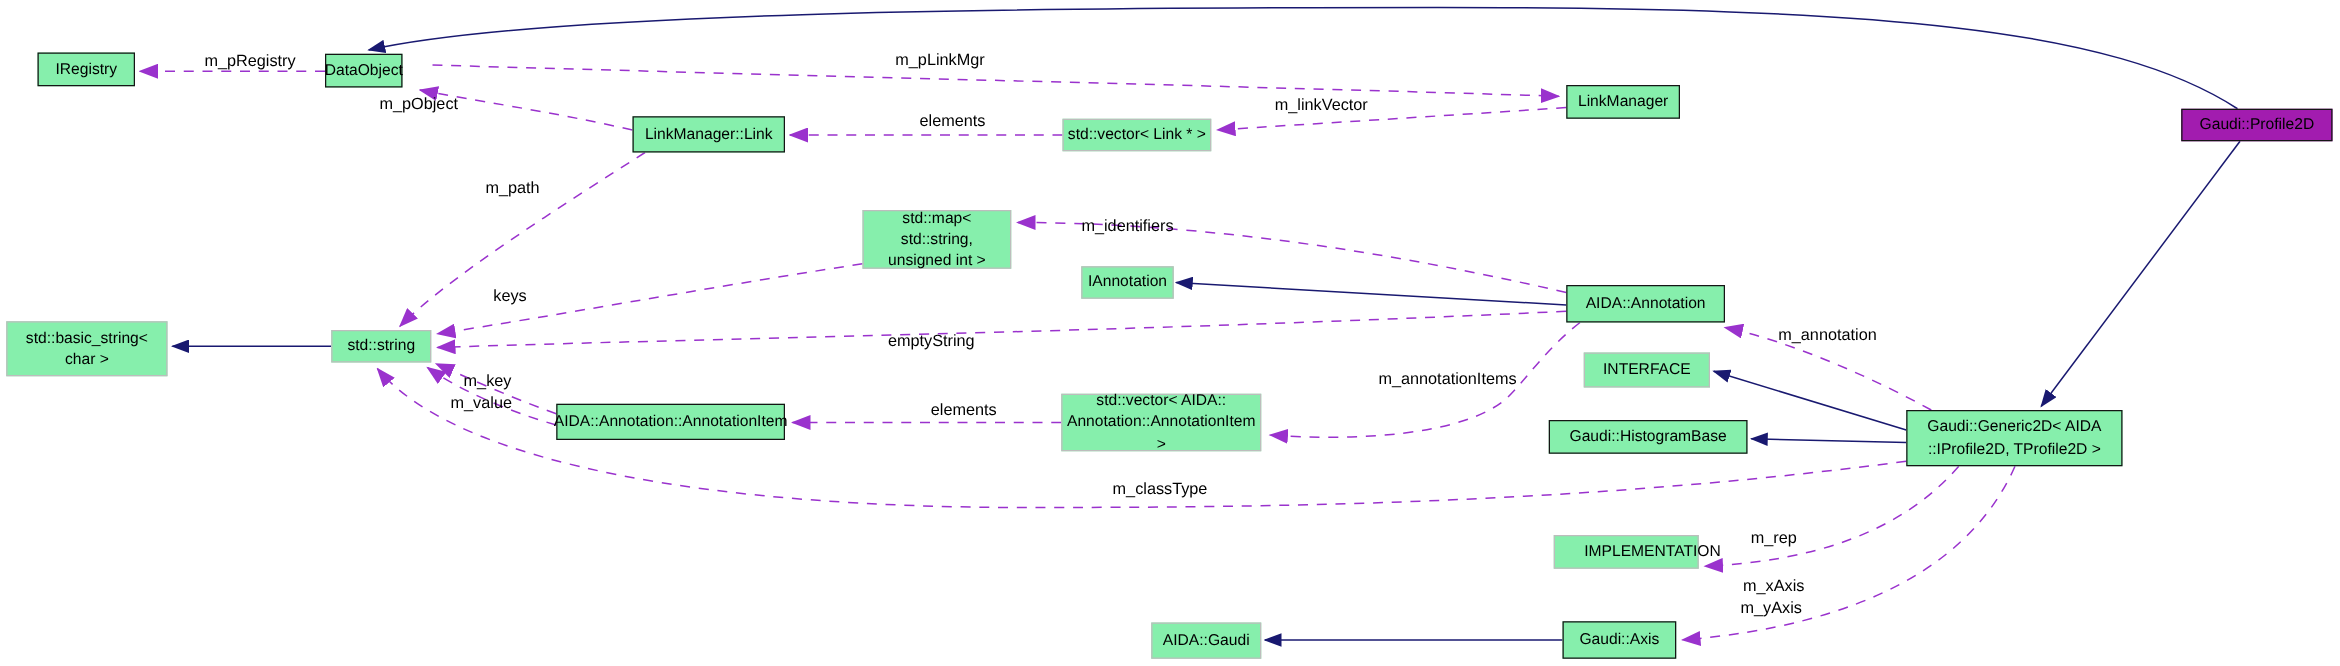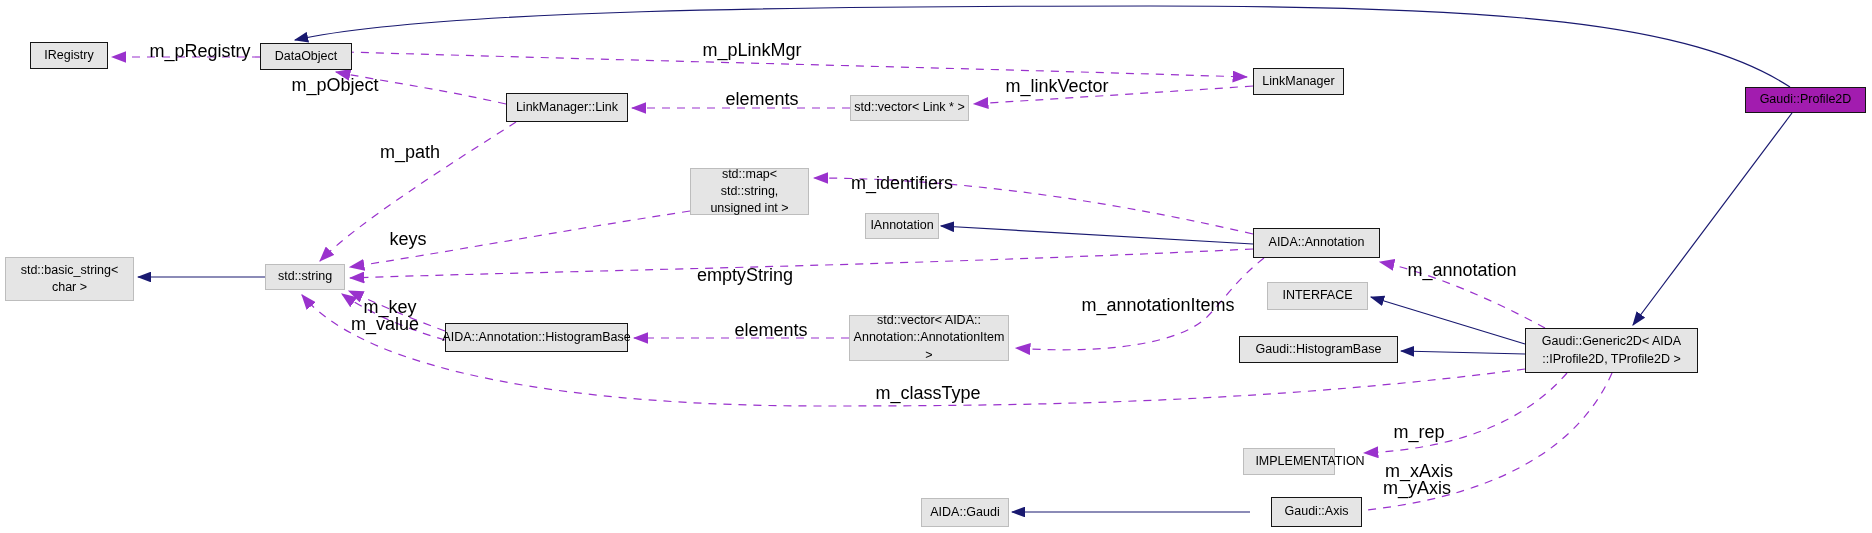--- a/index.html
+++ b/index.html
@@ -5,28 +5,28 @@
   html,body{margin:0;padding:0;background:#ffffff;}
   .canvas{
     position:relative;width:1872px;height:533px;background:#ffffff;
     font-family:"Liberation Sans", sans-serif;color:#000;overflow:hidden;
   }
   .edges{position:absolute;left:0;top:0;}
   .inh{stroke:#191970;stroke-width:1.2;fill:none;}
   .use{stroke:#9a32cd;stroke-width:1.2;fill:none;stroke-dasharray:8 7;}
   .node{
     position:absolute;display:flex;align-items:center;justify-content:center;
-    text-align:center;font-size:12.5px;line-height:1.38;background:#e5e5e5;
+    text-align:center;font-size:12.5px;line-height:1.38;background:#86efac;
     box-sizing:border-box;white-space:pre-line;padding:1px 2px;
   }
   .doc{border:1.4px solid #151515;}
   .ext{border:1px solid #bdbdbd;color:#000;}
   .main{border:1.5px solid #151515;background:#a21caf;}
   .elabel{
-    position:absolute;font-size:18px;white-space:nowrap;
+    position:absolute;font-size:13px;white-space:nowrap;
     transform:translateX(-50%);color:#000;
   }
 </style>
 </head>
 <body>
 
 <div class="canvas">
 
   <svg class="edges" width="1872" height="533" viewBox="0 0 1872 533">
     <defs>
@@ -59,42 +59,42 @@
     <path class="use" d="M 445 340 C 403 328 366 311 342 294" marker-end="url(#arr-use)"></path>
     <path class="use" d="M 849 338 L 634 338" marker-end="url(#arr-use)"></path>
     <path class="use" d="M 1264 258 C 1236 280 1224 300 1206 318 C 1172 349 1082 353 1016 348" marker-end="url(#arr-use)"></path>
     <path class="use" d="M 1545 328 C 1492 299 1428 272 1380 262" marker-end="url(#arr-use)"></path>
     <path class="use" d="M 1525 369 C 1260 404 1010 406 820 406 C 580 406 368 374 302 295" marker-end="url(#arr-use)"></path>
     <path class="use" d="M 1567 373 C 1522 425 1452 449 1364 453" marker-end="url(#arr-use)"></path>
     <path class="use" d="M 1612 373 C 1578 450 1492 500 1346 512" marker-end="url(#arr-use)"></path>
   </svg>
 
   <div class="node doc" style="left:30px;top:42px;width:78px;height:27px;">IRegistry</div>
-  <div class="node doc" style="left:260px;top:43px;width:92px;height:27px;">DataObject</div>
+  <div class="node doc" style="left:260px;top:43px;width:62px;height:27px;">DataObject</div>
   <div class="node doc" style="left:506px;top:93px;width:122px;height:29px;">LinkManager::Link</div>
   <div class="node ext" style="left:850px;top:95px;width:119px;height:26px;">std::vector&lt; Link * &gt;</div>
   <div class="node doc" style="left:1253px;top:68px;width:91px;height:27px;">LinkManager</div>
   <div class="node main" style="left:1745px;top:87px;width:121px;height:26px;">Gaudi::Profile2D</div>
   <div class="node ext" style="left:690px;top:168px;width:119px;height:47px;">std::map&lt; std::string,
 unsigned int &gt;</div>
   <div class="node ext" style="left:865px;top:213px;width:74px;height:26px;">IAnnotation</div>
   <div class="node doc" style="left:1253px;top:228px;width:127px;height:30px;">AIDA::Annotation</div>
   <div class="node ext" style="left:5px;top:257px;width:129px;height:44px;">std::basic_string&lt;
 char &gt;</div>
   <div class="node ext" style="left:265px;top:264px;width:80px;height:26px;">std::string</div>
-  <div class="node doc" style="left:445px;top:323px;width:183px;height:29px;">AIDA::Annotation::HistogramBase</div>
+  <div class="node doc" style="left:445px;top:323px;width:183px;height:29px;">AIDA::Annotation::AnnotationItem</div>
   <div class="node ext" style="left:849px;top:315px;width:160px;height:46px;">std::vector&lt; AIDA::
 Annotation::AnnotationItem &gt;</div>
   <div class="node ext" style="left:1267px;top:282px;width:101px;height:28px;">INTERFACE</div>
   <div class="node doc" style="left:1239px;top:336px;width:159px;height:27px;">Gaudi::HistogramBase</div>
   <div class="node doc" style="left:1525px;top:328px;width:173px;height:45px;">Gaudi::Generic2D&lt; AIDA
 ::IProfile2D, TProfile2D &gt;</div>
-  <div class="node ext" style="left:1243px;top:448px;width:92px;height:27px;padding-left:44px;">IMPLEMENTATION</div>
+  <div class="node ext" style="left:1243px;top:428px;width:116px;height:27px;padding-left:44px;">IMPLEMENTATION</div>
   <div class="node ext" style="left:921px;top:498px;width:88px;height:29px;">AIDA::Gaudi</div>
-  <div class="node doc" style="left:1250px;top:497px;width:91px;height:30px;margin-left:21px;">Gaudi::Axis</div>
+  <div class="node doc" style="left:1250px;top:497px;width:91px;height:30px;">Gaudi::Axis</div>
 
   <div class="elabel" style="left:200px;top:41px;">m_pRegistry</div>
   <div class="elabel" style="left:752px;top:40px;">m_pLinkMgr</div>
   <div class="elabel" style="left:1057px;top:76px;">m_linkVector</div>
   <div class="elabel" style="left:335px;top:75px;">m_pObject</div>
   <div class="elabel" style="left:762px;top:89px;">elements</div>
   <div class="elabel" style="left:410px;top:142px;">m_path</div>
   <div class="elabel" style="left:902px;top:173px;">m_identifiers</div>
   <div class="elabel" style="left:408px;top:229px;">keys</div>
   <div class="elabel" style="left:745px;top:245px;margin-top:20px;">emptyString</div>

